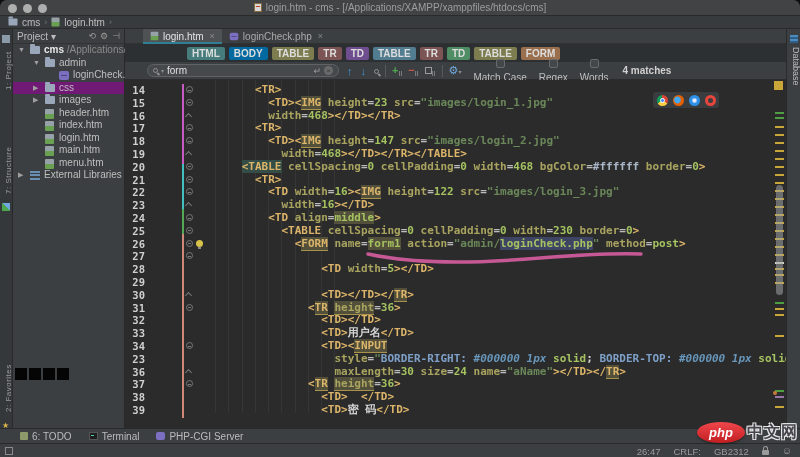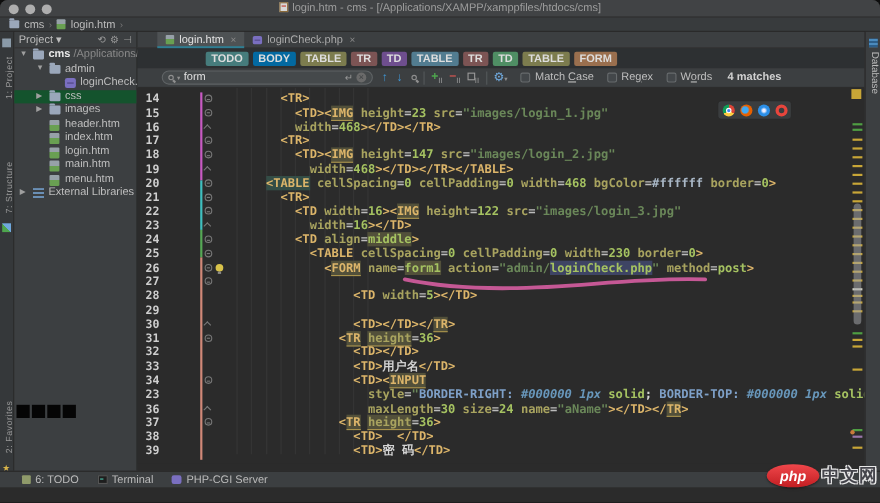--- a/index.html
+++ b/index.html
@@ -25,21 +25,21 @@
   .vlabel{position:absolute;left:0;width:13px;writing-mode:vertical-lr;transform:rotate(180deg);
           font-size:8px;color:#9a9a9a;text-align:center;letter-spacing:.5px;white-space:nowrap;}
   .mini-ico{position:absolute;left:2px;width:8px;height:8px;}
 
   
   .proj-panel{position:absolute;left:13px;top:29px;width:112px;height:399px;background:#3C3F41;border-right:1px solid #282828;}
   .proj-header{height:15px;display:flex;align-items:center;font-size:10px;color:#bdbdbd;padding:0 4px;border-bottom:1px solid #333;}
   .proj-header .hicons{margin-left:auto;display:flex;gap:4px;color:#9a9a9a;font-size:9px;}
   .tree{position:relative;font-size:10px;color:#bfbfbf;}
   .tree-row{position:relative;height:12.5px;line-height:12.5px;white-space:nowrap;}
-  .tree-row.sel{background:#14532d;}
+  .tree-row.sel{background:#701a75;}
   .tr-arrow{position:absolute;top:0;font-size:7px;color:#9f9f9f;}
   .tr-ico{position:absolute;top:2px;}
   .tr-label{position:absolute;top:0;}
   .lbl-bold{font-weight:bold;color:#e8e8e8;}
   .lbl-path{color:#8a8a8a;}
   .ico-folder{width:10px;height:8px;background:#9aa7ba;border-radius:1px;position:relative;}
   .ico-folder::before{content:"";position:absolute;left:0;top:-2px;width:5px;height:2px;background:#9aa7ba;border-radius:1px 1px 0 0;}
   .ico-htm{width:9px;height:10px;border-radius:1px;background:linear-gradient(#97a1a8 0 45%,#69a052 45% 100%);}
   .ico-php{width:10px;height:9px;border-radius:2px;background:#7a6fc0;position:relative;}
   .ico-php::after{content:"";position:absolute;left:2px;top:4px;width:6px;height:1px;background:#4d4380;}
@@ -69,21 +69,21 @@
   .caret-dn{font-size:6px;color:#8f8f8f;}
   .f-ico{color:#9a9a9a;font-size:9px;}
   .clear-btn{width:9px;height:9px;border-radius:50%;background:#6a6a6a;color:#3C3F41;font-size:8px;line-height:9px;text-align:center;flex:none;}
   .nav-arrow{font-weight:bold;color:#3f97d6;font-size:11px;margin-left:8px;}
   .fb-div{width:1px;height:12px;background:#55595b;margin:0 6px;}
   .ii{font-size:7px;color:#9a9a9a;vertical-align:-2px;}
   .plus{color:#4ea64e;font-weight:bold;font-size:11px;}
   .minus{color:#c75450;font-weight:bold;font-size:11px;}
   .sqr{display:inline-block;width:7px;height:7px;border:1px solid #9a9a9a;}
   .gear{color:#6fa8dc;font-size:11px;}
-  .chk{display:flex;align-items:center;gap:4px;margin-left:12px;}
+  .chk{display:flex;align-items:center;gap:4px;margin-left:12px;flex-direction:column;}
   .chk .box{width:9px;height:9px;background:#43474A;border:1px solid #676b6d;border-radius:2px;}
   .matches{margin-left:14px;font-weight:bold;color:#d0d0d0;}
 
   
   .code-area{position:absolute;left:0;top:51px;width:661px;height:341px;overflow:hidden;background:#2B2B2B;}
   .guides{position:absolute;top:0;left:0;height:333px;width:100%;pointer-events:none;}
   .guide{position:absolute;top:0;height:100%;width:1px;background:rgba(255,255,255,.055);}
   .code-line{position:absolute;left:0;width:100%;height:12.8px;}
   .ln{position:absolute;left:0;width:20px;text-align:right;color:#cfcfcf;font:bold 10.5px "DejaVu Sans Mono",monospace;line-height:12.8px;}
   .fold{position:absolute;left:61px;top:2px;}
@@ -259,21 +259,21 @@
           <span>login.htm</span>
           <div class="x">×</div>
         </div>
         <div class="tab">
           <div class="ico-php" style="transform: scale(0.85);"></div>
           <span>loginCheck.php</span>
           <div class="x">×</div>
         </div>
       </div>
     <div class="chips">
-        <div class="chip" style="background: rgb(70, 124, 124);">TODO</div>
+        <div class="chip" style="background: rgb(70, 124, 124);">HTML</div>
         <div class="chip" style="background: #0369a1;">BODY</div>
         <div class="chip" style="background: rgb(124, 124, 78);">TABLE</div>
         <div class="chip" style="background: rgb(124, 84, 84);">TR</div>
         <div class="chip" style="background: rgb(110, 78, 142);">TD</div>
         <div class="chip" style="background: rgb(82, 124, 144);">TABLE</div>
         <div class="chip" style="background: rgb(124, 84, 84);">TR</div>
         <div class="chip" style="background: rgb(79, 142, 100);">TD</div>
         <div class="chip" style="background: rgb(124, 124, 78);">TABLE</div>
         <div class="chip" style="background: rgb(154, 111, 78);">FORM</div>
       </div>
@@ -552,19 +552,29 @@
       <div class="tb-item">
         <div class="ico-term"></div>
         <span>Terminal</span>
       </div>
       <div class="tb-item">
         <div class="ico-srv"></div>
         <span>PHP-CGI Server</span>
       </div>
     </div>
 
+  <div class="statusbar">
+    <div class="sb-toggle"></div>
+    <div class="sb-right">
+      <span>26:47</span>
+      <span>CRLF:</span>
+      <span>GB2312</span>
+      <span class="lock"></span>
+      <span class="smiley">☺</span>
+    </div>
+  </div>
 
   <div class="watermark">
     <div class="wm-badge">php</div>
     <div class="wm-text">中文网</div>
   </div>
 
 </div>
 
 </body></html>

